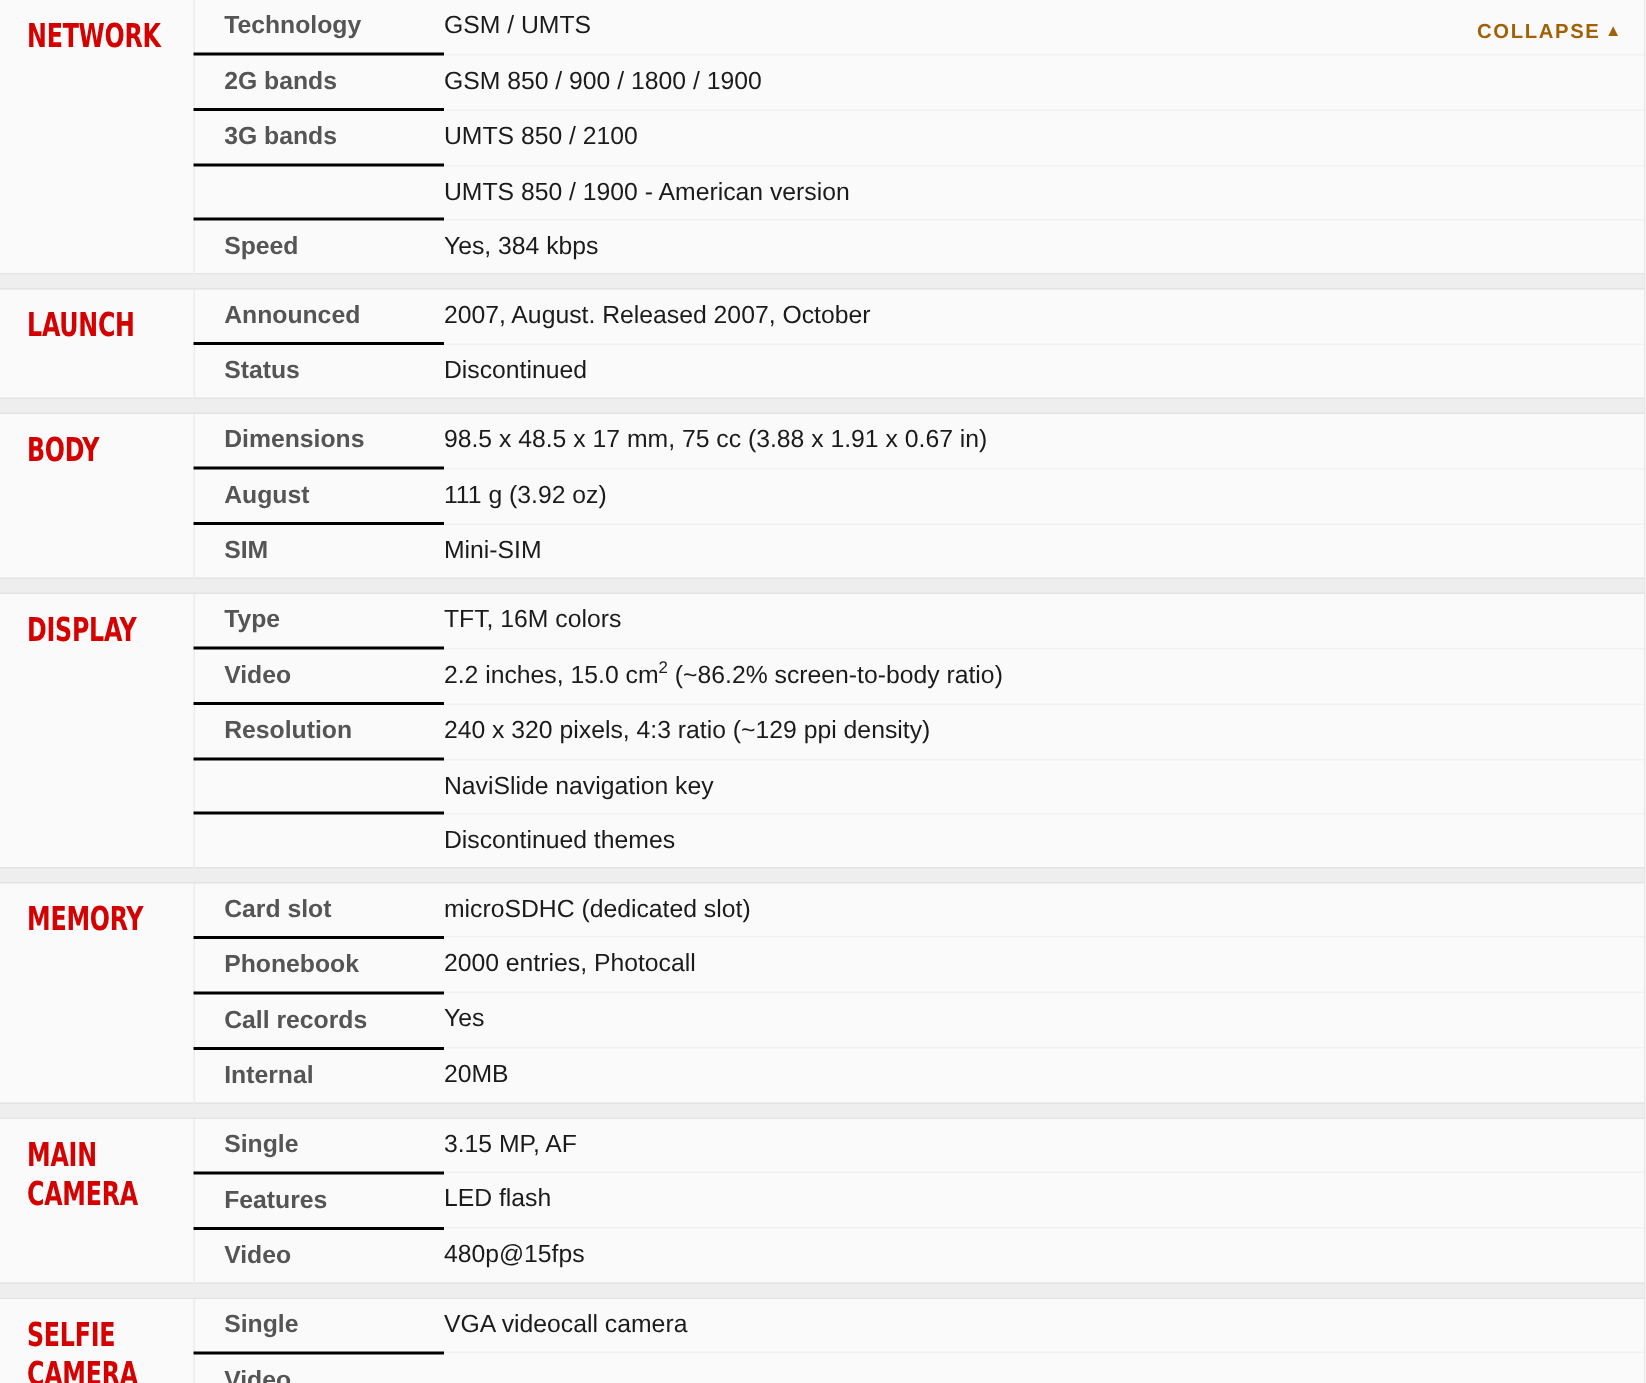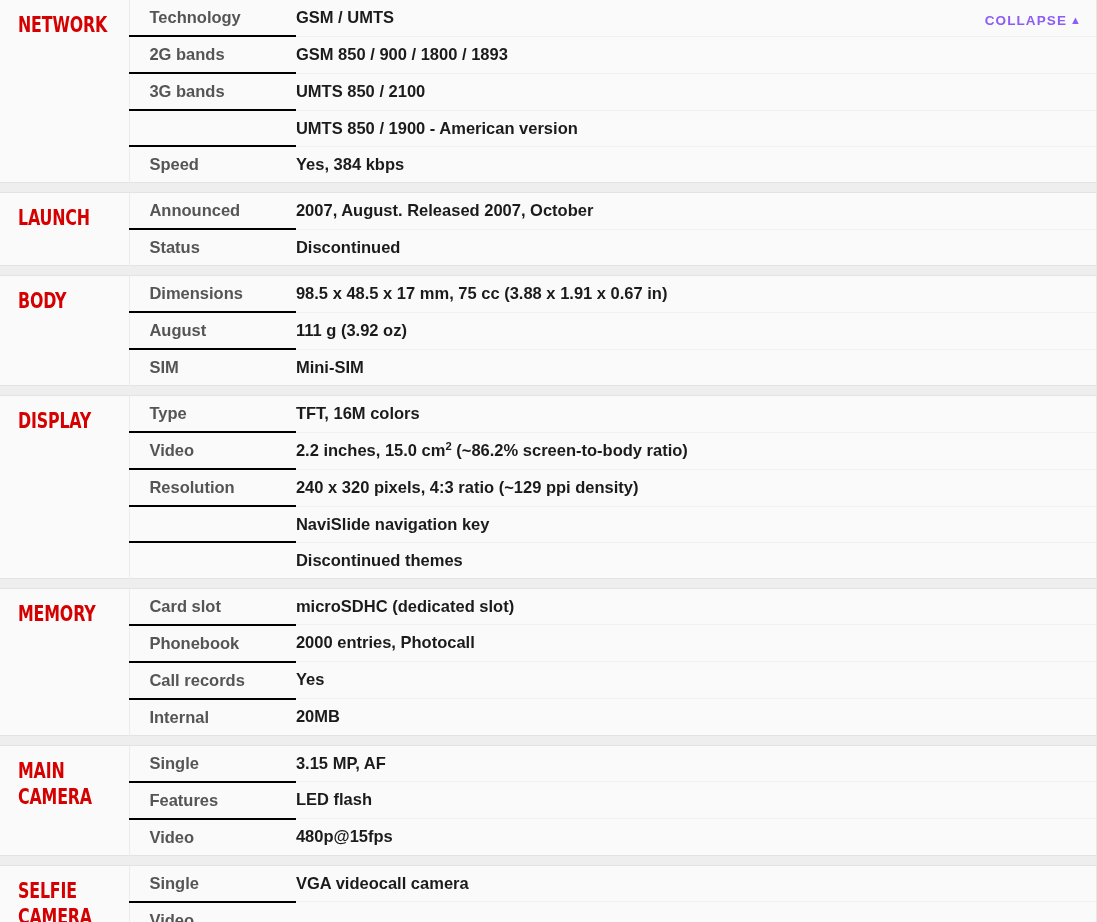--- a/index.html
+++ b/index.html
@@ -68,21 +68,21 @@
     border-top: 2px solid #000000;
     box-sizing: border-box;
     white-space: nowrap;
   }
 
   
   td.spec-value {
     padding: 7px 14px 7px 0;
     color: #1b1b1b;
     font-size: 16.5px;
-    font-weight: 700;
+    font-weight: 400;
     line-height: 21px;
     vertical-align: top;
     border-top: 1px solid #f1f1f1;
     box-sizing: border-box;
   }
 
   
   tr.first-in-section td.spec-label,
   tr.first-in-section td.spec-value {
     border-top: none;
@@ -93,21 +93,21 @@
     padding: 0;
     border: none;
     vertical-align: top;
     position: relative;
     width: 0;
   }
   .collapse-link {
     position: absolute;
     top: 13px;
     right: 14px;
-    color: #8b5cf6;
+    color: #a16207;
     font-size: 13.5px;
     font-weight: 700;
     letter-spacing: 1.1px;
     white-space: nowrap;
     cursor: pointer;
     user-select: none;
   }
   .collapse-caret {
     font-size: 11px;
     margin-left: 3px;
@@ -131,21 +131,21 @@
           <span class="sec-title">NETWORK</span>
         </td>
         <td class="spec-label">Technology</td>
         <td class="spec-value">GSM / UMTS</td>
         <td class="collapse-cell" rowspan="5">
           <span class="collapse-link"><span>COLLAPSE</span><span class="collapse-caret">▲</span></span>
         </td>
       </tr>
       <tr>
         <td class="spec-label">2G bands</td>
-        <td class="spec-value">GSM 850 / 900 / 1800 / 1893</td>
+        <td class="spec-value">GSM 850 / 900 / 1800 / 1900</td>
       </tr>
       <tr>
         <td class="spec-label">3G bands</td>
         <td class="spec-value">UMTS 850 / 2100</td>
       </tr>
       <tr>
         <td class="spec-label"></td>
         <td class="spec-value">UMTS 850 / 1900 - American version</td>
       </tr>
       <tr>

